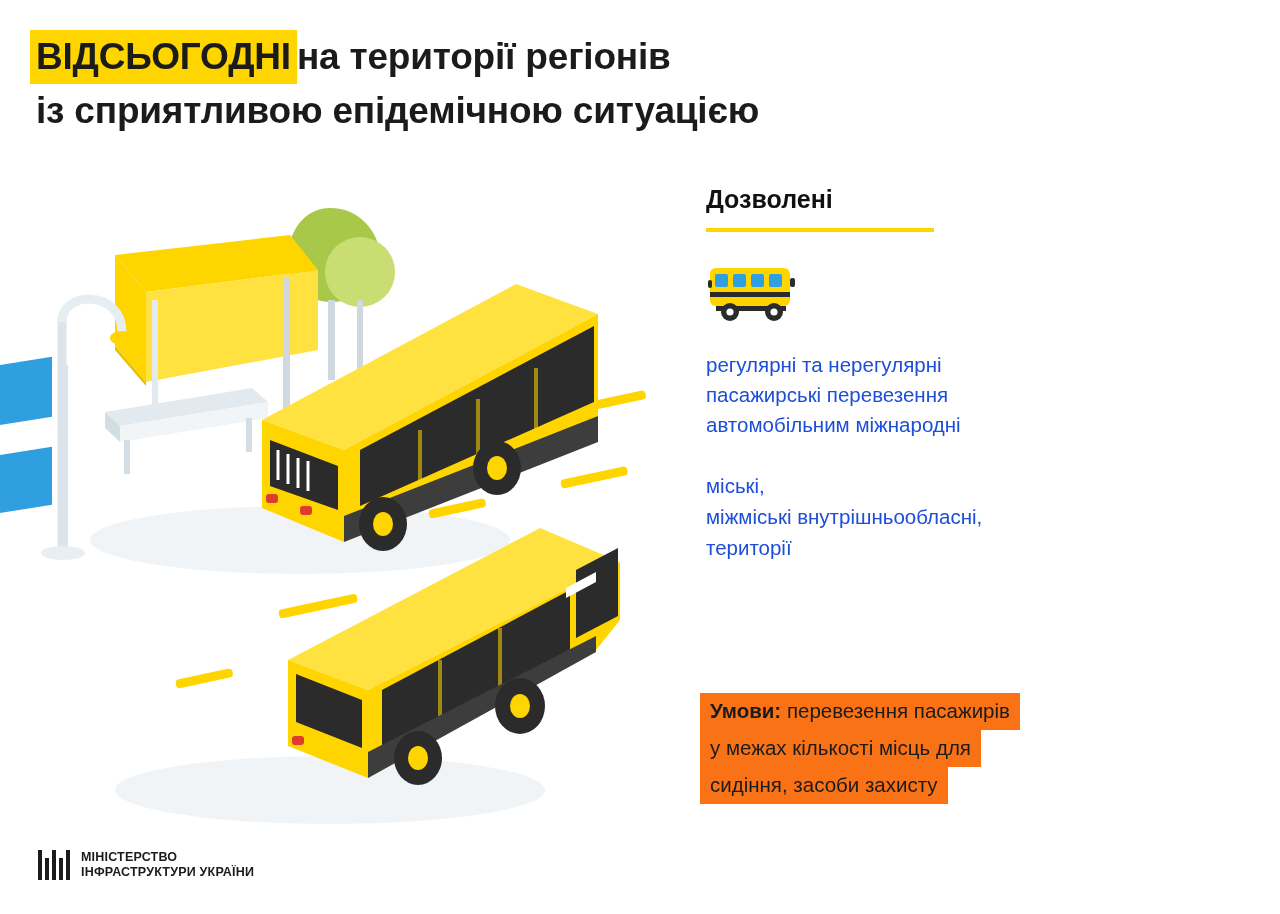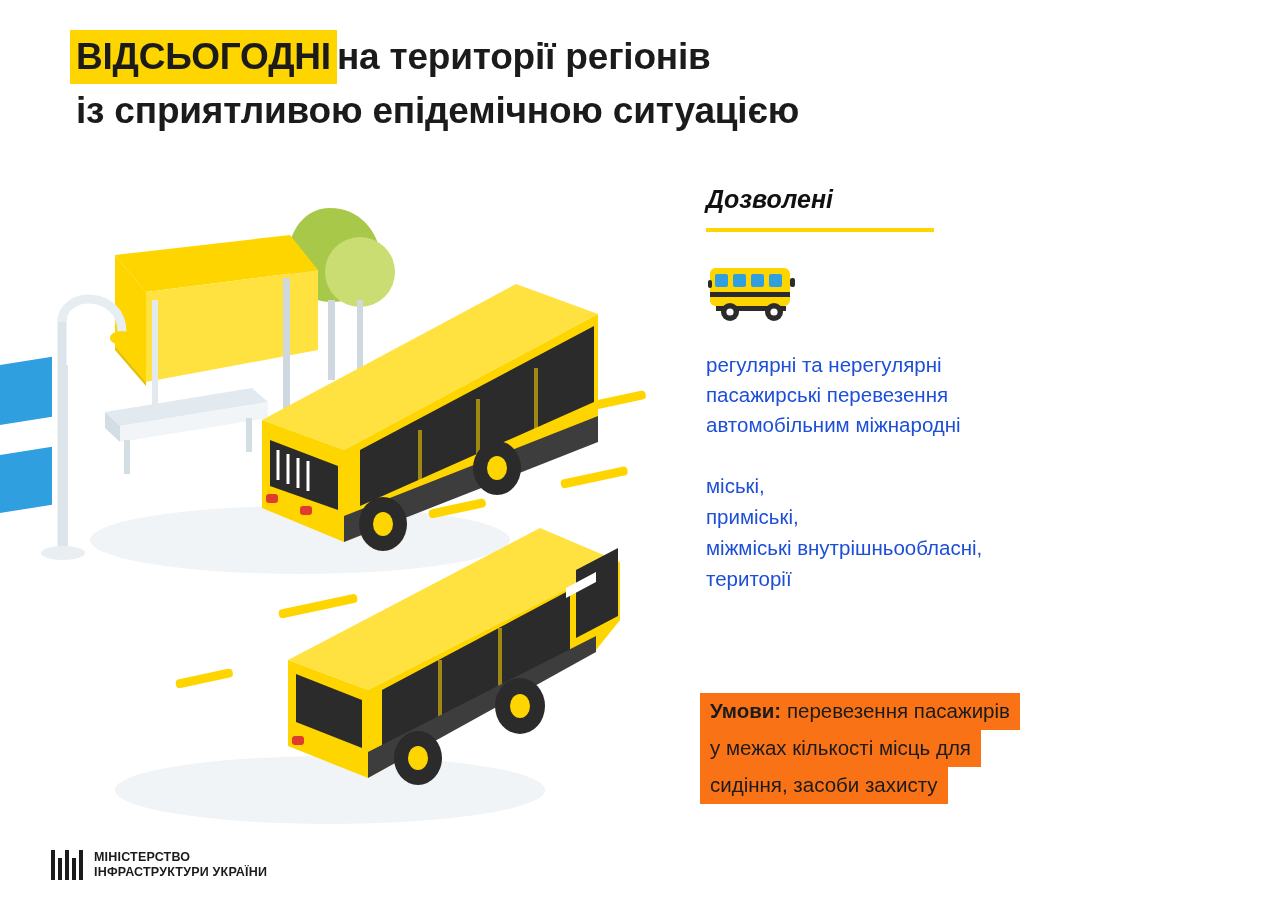--- a/index.html
+++ b/index.html
@@ -25,21 +25,20 @@
     height: 150px;
   }
   .title-line {
     position: absolute;
     left: 36px;
     white-space: nowrap;
     font-size: 37px;
     font-weight: 700;
     letter-spacing: -0.2px;
     line-height: 1;
-    margin-left: 40px;
   }
   .title-line.l1 { top: 38px; }
   .title-line.l2 { top: 92px; }
   .hl {
     background: #ffd500;
     padding: 6px 6px 7px 6px;
     margin-left: -6px;
     font-weight: 800;
   }
   .title-rest { font-weight: 700; }
@@ -50,21 +49,20 @@
     left: 706px;
     top: 185px;
     width: 520px;
   }
   .allowed-heading {
     font-size: 25px;
     font-weight: 700;
     color: #111;
     margin: 0;
     padding-bottom: 14px;
-    font-style: italic;
   }
   .allowed-rule {
     width: 228px;
     height: 4px;
     background: #ffd500;
     margin-bottom: 30px;
   }
 
   .bus-icon { display: block; margin-bottom: 22px; }
 
@@ -102,21 +100,21 @@
   .illus {
     position: absolute;
     left: 0; top: 150px;
     width: 700px;
     height: 700px;
   }
 
   
   .footer {
     position: absolute;
-    left: 51px;
+    left: 38px;
     bottom: 34px;
     display: flex;
     align-items: center;
     gap: 11px;
   }
   .logo-mark {
     display: flex;
     align-items: flex-end;
     gap: 3px;
     height: 30px;
@@ -295,21 +293,20 @@
   </span>
 
   <p class="para">
     <span class="ln">регулярні та нерегулярні</span>
     <span class="ln">пасажирські перевезення</span>
     <span class="ln">автомобільним міжнародні</span>
   </p>
 
   <p class="para tight">
     <span class="ln">міські,</span>
-    <span class="ln">приміські,</span>
     <span class="ln">міжміські внутрішньообласні,</span>
     <span class="ln">території</span>
   </p>
 </div>
 
 <div class="cond-wrap">
   <div class="cond">
     <span class="cond-line"><b>Умови:</b><span> перевезення пасажирів</span></span>
     <span class="cond-line">у межах кількості місць для</span>
     <span class="cond-line">сидіння, засоби захисту</span>

